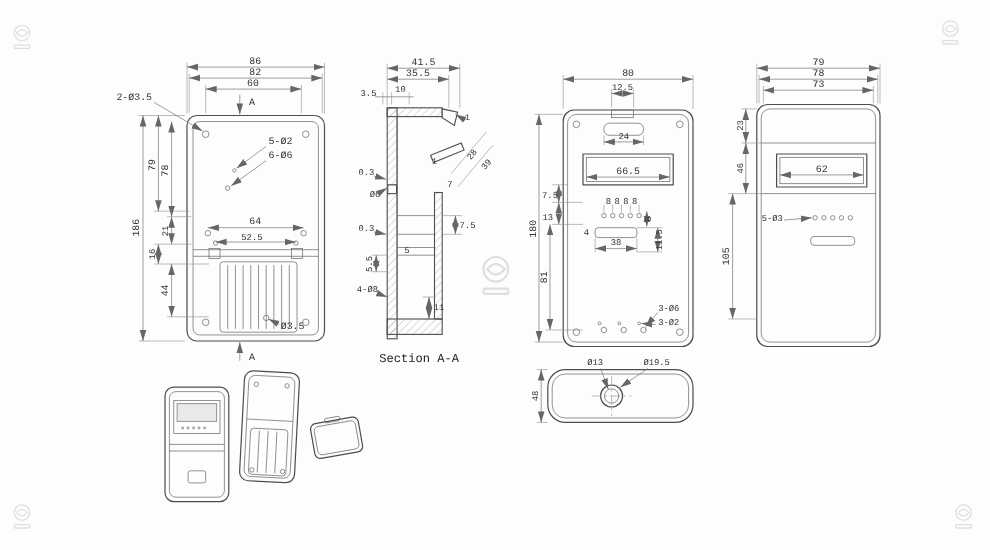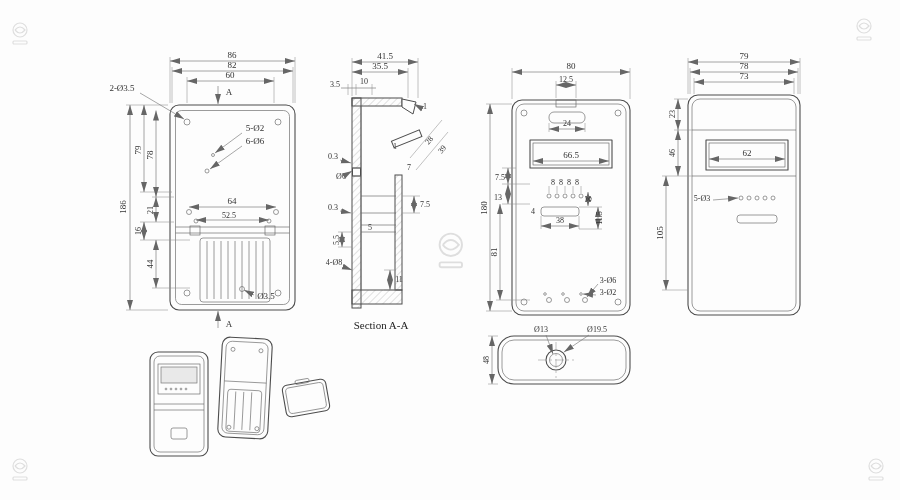--- a/index.html
+++ b/index.html
@@ -1,17 +1,17 @@
 <!DOCTYPE html>
 <html><head>
 <meta charset="utf-8">
 <style>
   html,body{margin:0;padding:0;background:#fff}
   .canvas{position:relative;width:900px;height:500px;background:#fdfdfd;
-          font-family:Liberation Serif, serif;overflow:hidden}
+          font-family:Liberation Mono, monospace;overflow:hidden}
   svg{position:absolute;left:0;top:0}
   .o{fill:none;stroke:#4d4d4d;stroke-width:1.1;stroke-linejoin:round}
   .t{fill:none;stroke:#666;stroke-width:.65}
   .d{fill:none;stroke:#777;stroke-width:.65}
   .e{fill:none;stroke:#909090;stroke-width:.55}
   .h{fill:url(#hatch);stroke:#4d4d4d;stroke-width:1}
   .w{fill:#fdfdfd;stroke:#4d4d4d;stroke-width:1}
   .cl{fill:none;stroke:#9a9a9a;stroke-width:.6;stroke-dasharray:9 3 2 3}
   text{font-size:9px;fill:#333}
   .s8{font-size:8px}

